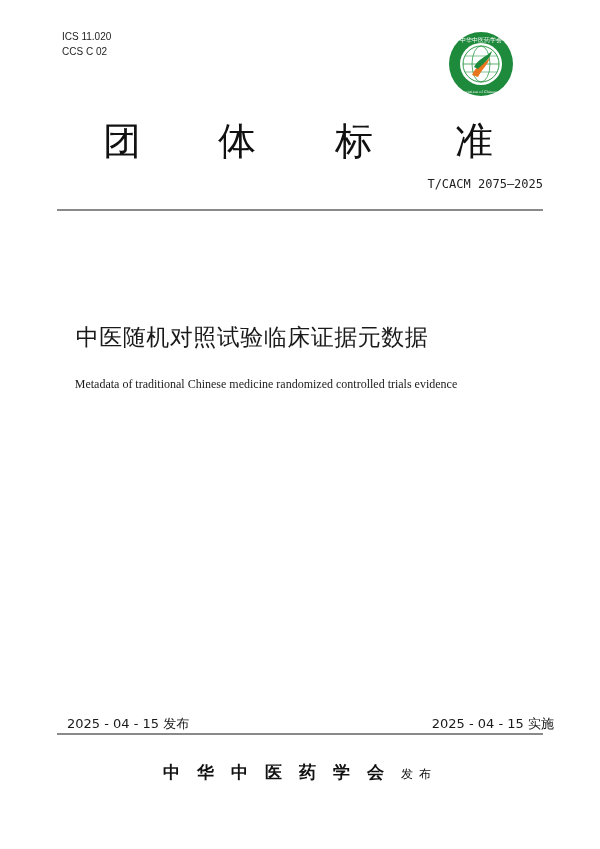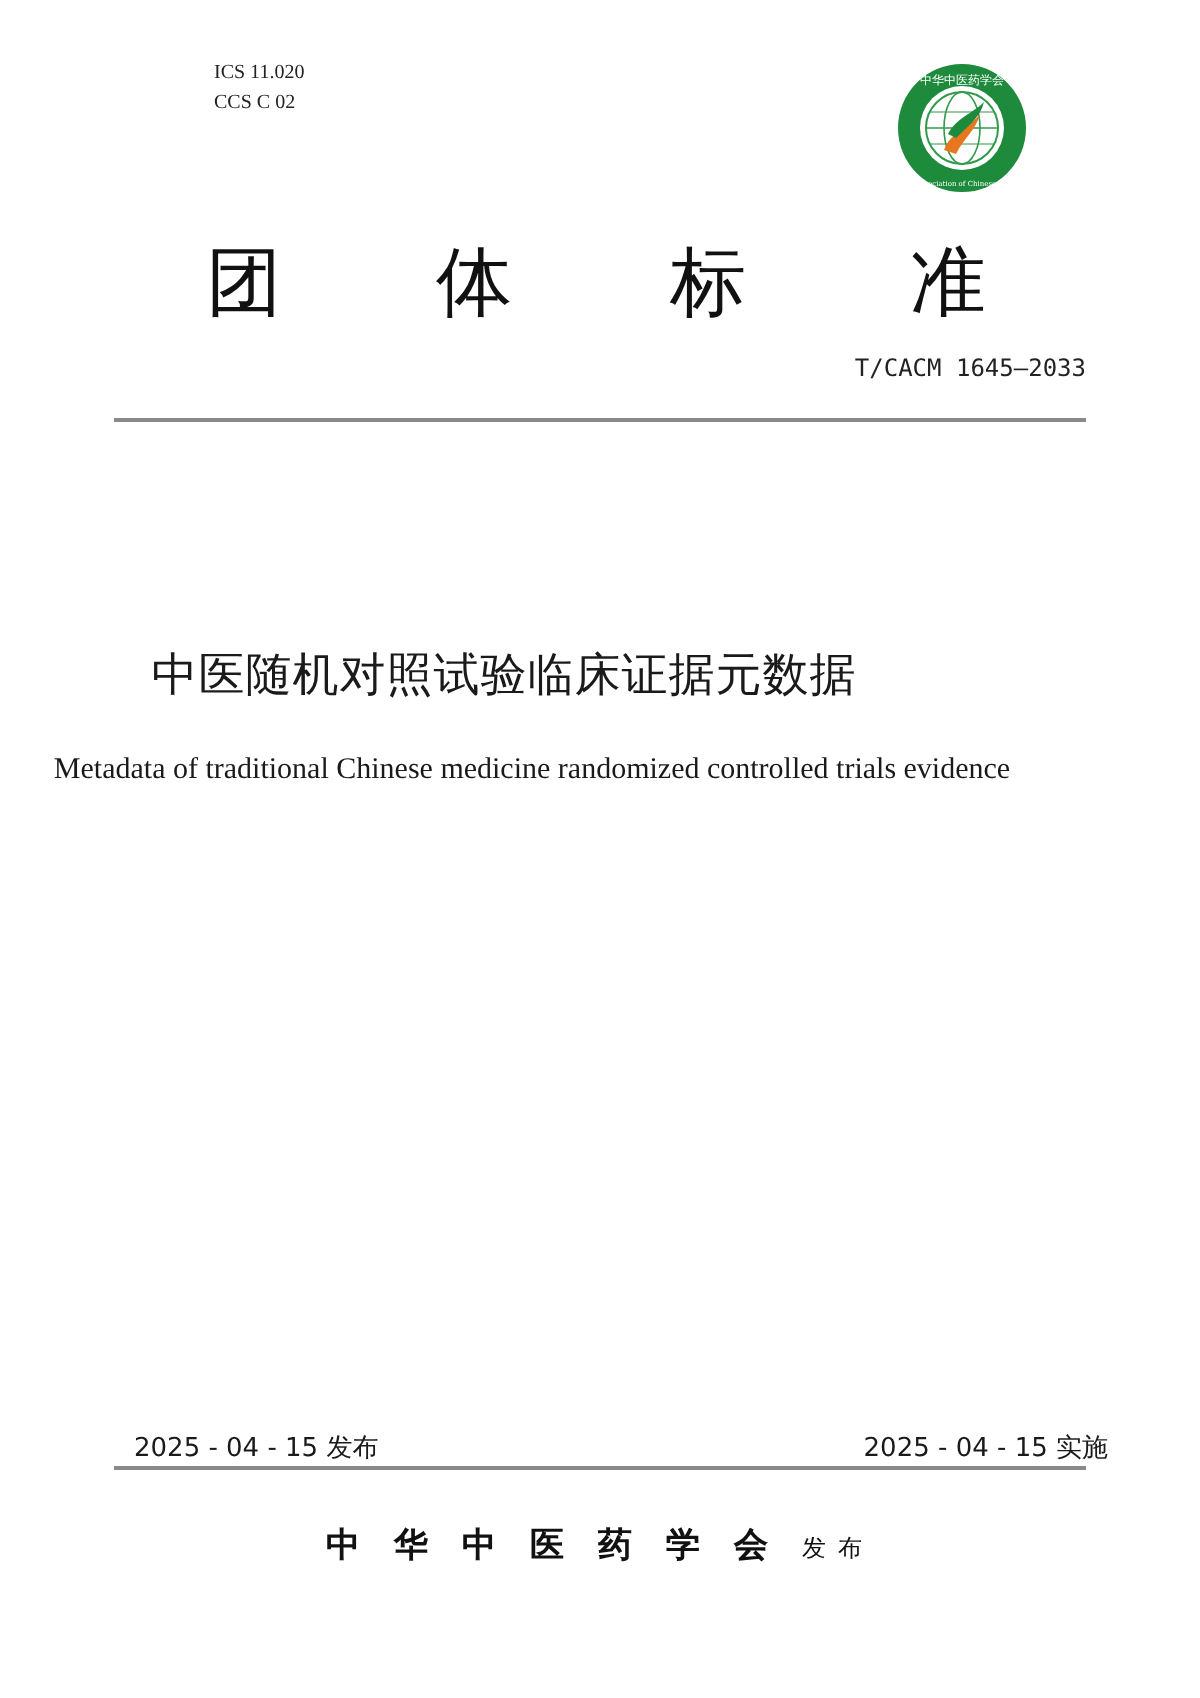--- a/index.html
+++ b/index.html
@@ -1,26 +1,26 @@
 <!DOCTYPE html>
 <html><head>
 <meta charset="utf-8">
 <style>
   html, body { margin: 0; padding: 0; background: #ffffff; }
   body { width: 600px; height: 849px; position: relative; overflow: hidden;
          font-family: "DejaVu Sans", sans-serif; color: #111; }
   .abs { position: absolute; }
-  .codes { left: 62px; top: 29px; font-family: Liberation Serif, serif; font-size: 10px; line-height: 15px; color: #222; margin-left: 45px; }
+  .codes { left: 62px; top: 29px; font-family: Liberation Sans, sans-serif; font-size: 10px; line-height: 15px; color: #222; }
   .logo { left: 448px; top: 31px; width: 66px; height: 66px; }
   .std-title { top: 116px; left: 0; width: 600px; height: 50px; }
   .std-title span { position: absolute; top: 0; font-size: 38px; line-height: 50px; color: #111; font-family: "DejaVu Sans", sans-serif; }
   .std-no { right: 57px; top: 177px; font-family: "DejaVu Sans Mono", monospace; font-size: 12px; color: #222; }
   .rule-top { left: 57px; top: 209px; width: 486px; height: 2px; background: #8a8a8a; }
   .title-zh { left: 0; width: 504px; top: 322px; text-align: center; font-size: 23px; color: #1a1a1a; letter-spacing: 0.5px; }
-  .title-en { left: 0; width: 532px; top: 377px; text-align: center; font-family: "Liberation Serif", serif; font-size: 15px; color: #1a1a1a; }
+  .title-en { left: 0; width: 532px; top: 377px; text-align: center; font-family: "Liberation Serif", serif; font-size: 12px; color: #1a1a1a; }
   .date-l { left: 67px; top: 715px; font-size: 13px; color: #1a1a1a; }
   .date-r { right: 46px; top: 715px; font-size: 13px; color: #1a1a1a; }
   .rule-bot { left: 57px; top: 733px; width: 486px; height: 2px; background: #8a8a8a; }
   .publisher { left: 0; width: 600px; top: 761px; text-align: center; font-size: 0; }
   .publisher .org { font-size: 17px; font-weight: bold; letter-spacing: 17px; color: #111; }
   .publisher .act { font-size: 12px; letter-spacing: 6px; color: #111; }
 </style>
 </head>
 <body>
 
@@ -45,21 +45,21 @@
   </svg>
 </div>
 
 <div class="abs std-title">
   <span style="left:103px">团</span>
   <span style="left:218px">体</span>
   <span style="left:335px">标</span>
   <span style="left:455px">准</span>
 </div>
 
-<div class="abs std-no">T/CACM 1645—2033</div>
+<div class="abs std-no">T/CACM 2075—2025</div>
 
 <div class="abs rule-top"></div>
 
 <div class="abs title-zh">中医随机对照试验临床证据元数据</div>
 <div class="abs title-en">Metadata of traditional Chinese medicine randomized controlled trials evidence</div>
 
 <div class="abs date-l">2025 - 04 - 15 发布</div>
 <div class="abs date-r">2025 - 04 - 15 实施</div>
 
 <div class="abs rule-bot"></div>

